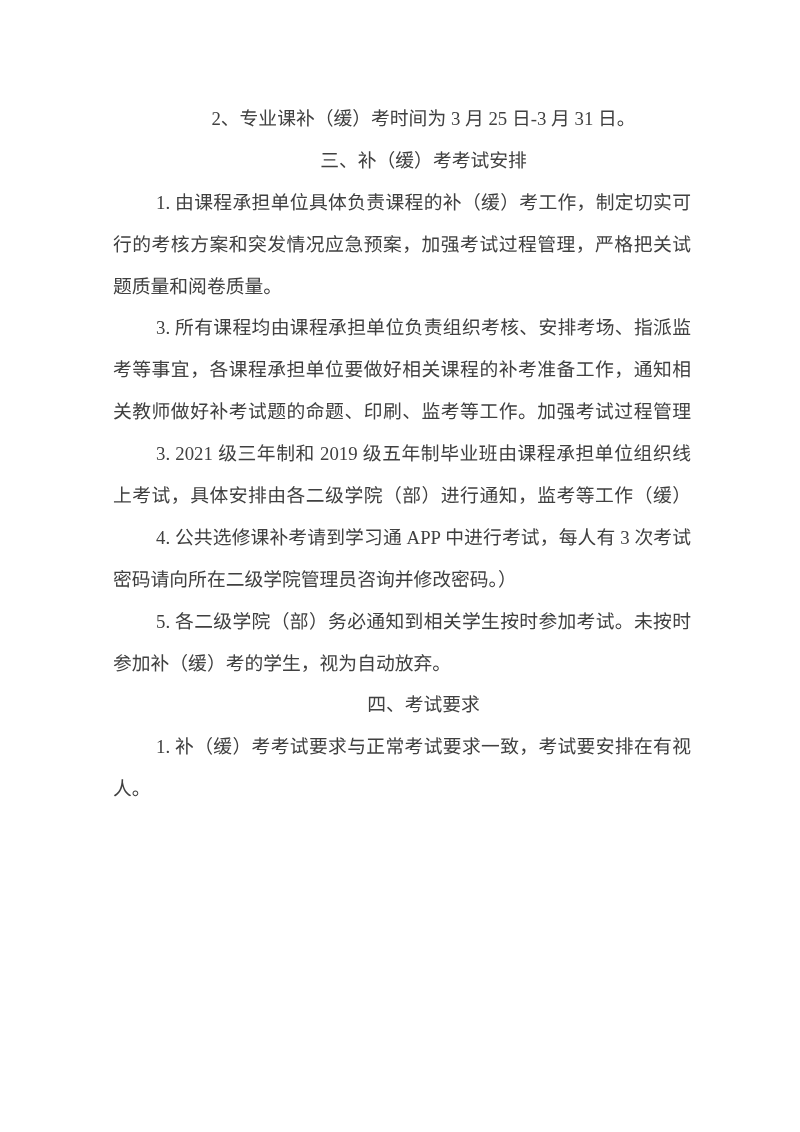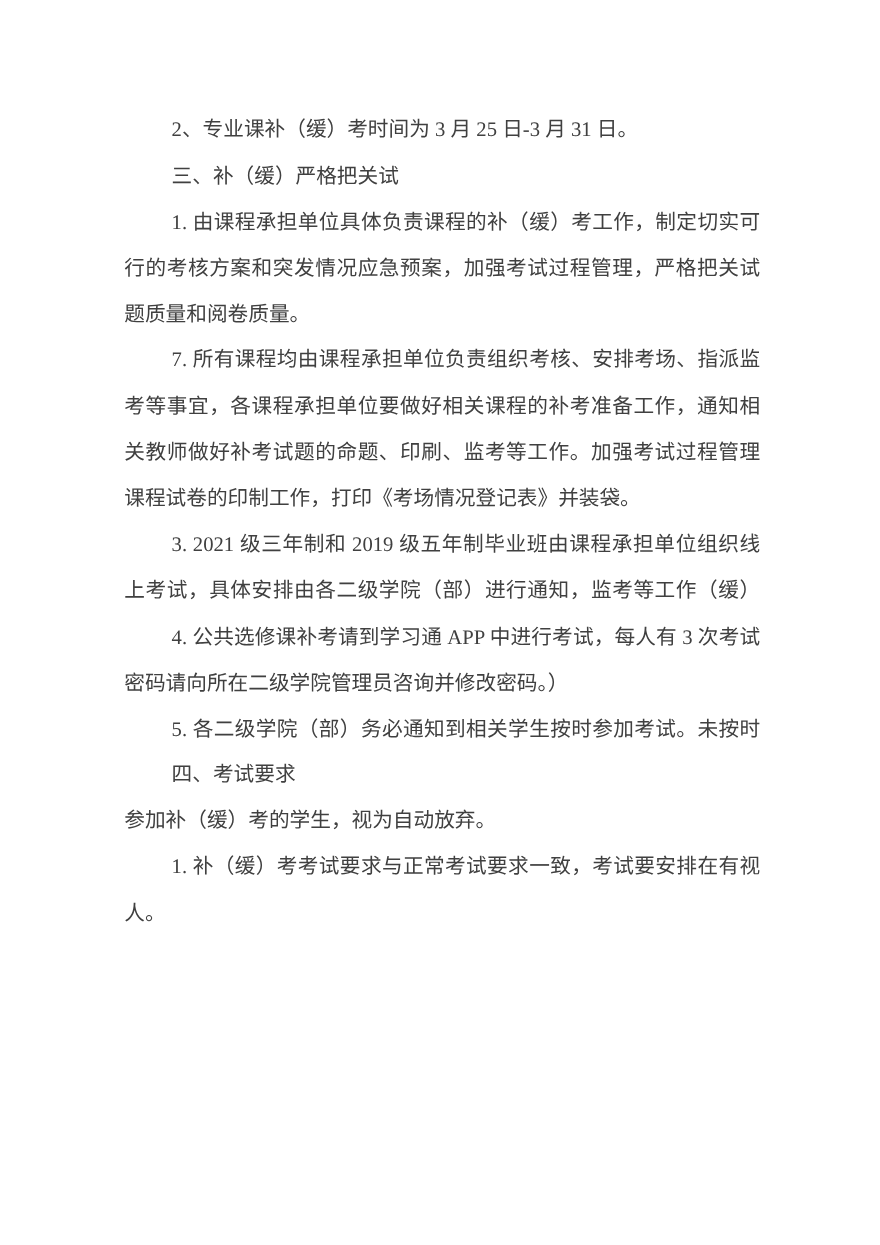--- a/index.html
+++ b/index.html
@@ -30,45 +30,45 @@
   }
   .line {
     height: 41.9px;
     line-height: 41.9px;
     overflow: hidden;
     white-space: nowrap;
     text-align: left;
   }
   .line.indent {
     text-indent: 43px;
+    text-align: center;
   }
   .line.justify {
     white-space: normal;
     text-align: justify;
     text-align-last: justify;
     text-justify: inter-ideograph;
   }
 </style>
 </head>
 <body>
 
 <div class="page">
   <div class="text-block" id="text-block">
       <div class="line indent">2、专业课补（缓）考时间为 3 月 25 日-3 月 31 日。</div>
-      <div class="line indent">三、补（缓）严格把关试</div>
+      <div class="line indent">三、补（缓）考考试安排</div>
       <div class="line indent justify">1. 由课程承担单位具体负责课程的补（缓）考工作，制定切实可</div>
       <div class="line justify">行的考核方案和突发情况应急预案，加强考试过程管理，严格把关试</div>
       <div class="line">题质量和阅卷质量。</div>
-      <div class="line indent justify">7. 所有课程均由课程承担单位负责组织考核、安排考场、指派监</div>
+      <div class="line indent justify">3. 所有课程均由课程承担单位负责组织考核、安排考场、指派监</div>
       <div class="line justify">考等事宜，各课程承担单位要做好相关课程的补考准备工作，通知相</div>
       <div class="line justify">关教师做好补考试题的命题、印刷、监考等工作。加强考试过程管理</div>
-      <div class="line">课程试卷的印制工作，打印《考场情况登记表》并装袋。</div>
       <div class="line indent justify">3. 2021 级三年制和 2019 级五年制毕业班由课程承担单位组织线</div>
       <div class="line justify">上考试，具体安排由各二级学院（部）进行通知，监考等工作（缓）考</div>
       <div class="line indent justify">4. 公共选修课补考请到学习通 APP 中进行考试，每人有 3 次考试</div>
       <div class="line">密码请向所在二级学院管理员咨询并修改密码。）</div>
       <div class="line indent justify">5. 各二级学院（部）务必通知到相关学生按时参加考试。未按时</div>
+      <div class="line">参加补（缓）考的学生，视为自动放弃。</div>
       <div class="line indent">四、考试要求</div>
-      <div class="line">参加补（缓）考的学生，视为自动放弃。</div>
       <div class="line indent justify">1. 补（缓）考考试要求与正常考试要求一致，考试要安排在有视</div>
       <div class="line">人。</div>
     </div>
 </div>
 
 </body></html>

